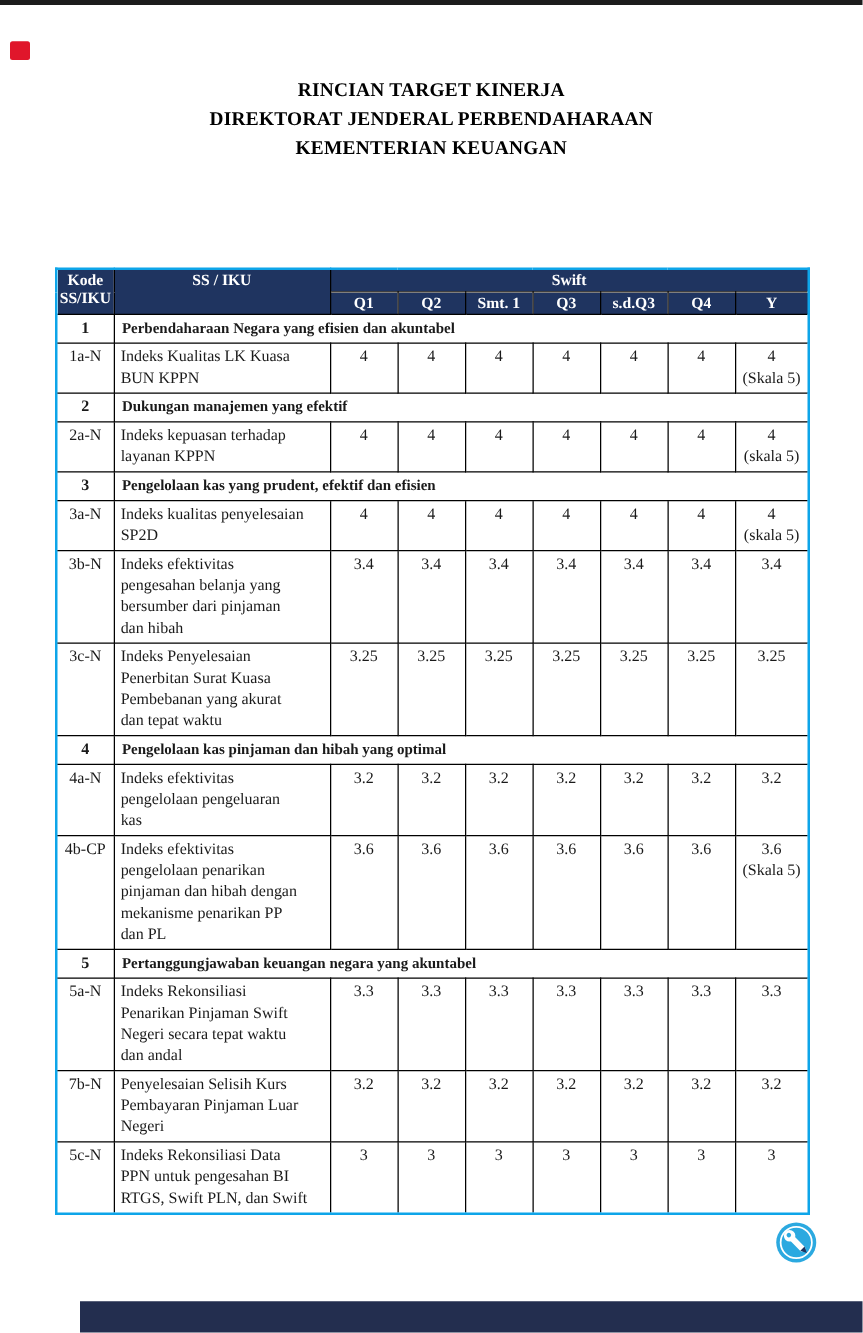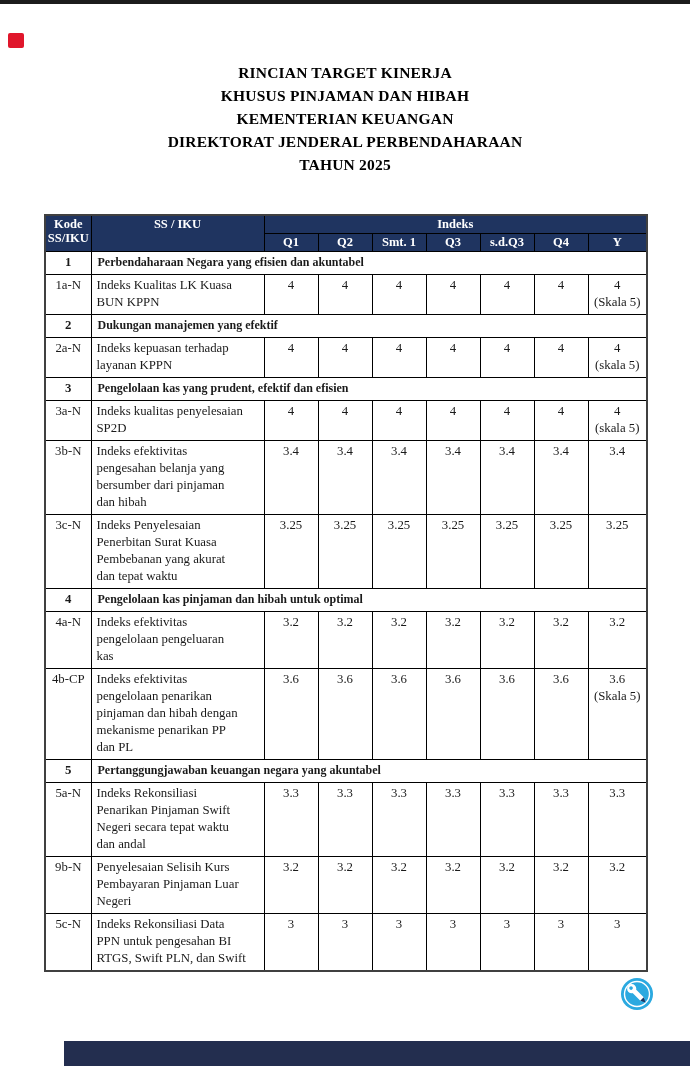--- a/index.html
+++ b/index.html
@@ -14,21 +14,21 @@
     font-weight:bold;font-size:15.5px;line-height:23px;color:#000;
     letter-spacing:.2px;white-space:nowrap;text-align:center;
   }
   table.kinerja{
     position:absolute;left:44px;top:214px;width:602px;
     border-collapse:collapse;table-layout:fixed;
   }
   table.kinerja th,table.kinerja td{
     border:1px solid #000;vertical-align:top;overflow:hidden;
   }
-  table.kinerja{border:2px solid #404040;font-family:Liberation Serif, serif;}
+  table.kinerja{border:2px solid #0ea5e9;font-family:Liberation Serif, serif;}
   th.hdr{
     background:#1f3460;color:#fff;font-weight:bold;font-size:12.5px;
     text-align:center;vertical-align:middle;padding:1px 0;line-height:15px;
   }
   th.hdr.kode{line-height:14px;}
   td.kode{
     text-align:center;font-size:12.8px;padding:2px 1px 3px;line-height:17px;
   }
   td.kode.sec{font-weight:bold;}
   td.sec-label{
@@ -44,43 +44,41 @@
   .esign{position:absolute;left:620px;top:977px;width:34px;height:34px;}
 </style>
 </head>
 <body>
 
 <div class="top-border"></div>
 <div class="red-mark"></div>
 
 <div class="title-block">
   <div>RINCIAN TARGET KINERJA</div>
-  <div>KHUSUS PINJAMAN DAN HIBAH</div>
+  <div>DIREKTORAT JENDERAL PERBENDAHARAAN</div>
   <div>KEMENTERIAN KEUANGAN</div>
-  <div>DIREKTORAT JENDERAL PERBENDAHARAAN</div>
-  <div>TAHUN 2025</div>
 </div>
 
 <table class="kinerja">
   <colgroup>
     <col style="width:46px">
       <col style="width:173px">
     <col style="width:54px">
       <col style="width:54px">
       <col style="width:54px">
     <col style="width:54px">
       <col style="width:54px">
       <col style="width:54px">
     <col style="width:59px">
   </colgroup>
   <thead>
     <tr>
       <th class="hdr kode" rowspan="2"><span>Kode</span><br><span>SS/IKU</span></th>
       <th class="hdr" rowspan="2">SS / IKU</th>
-      <th class="hdr" colspan="7">Indeks</th>
+      <th class="hdr" colspan="7">Swift</th>
     </tr>
     <tr id="period-row">
         <th class="hdr">Q1</th>
         <th class="hdr">Q2</th>
         <th class="hdr">Smt. 1</th>
         <th class="hdr">Q3</th>
         <th class="hdr">s.d.Q3</th>
         <th class="hdr">Q4</th>
         <th class="hdr">Y</th>
       </tr>
@@ -160,21 +158,21 @@
         <td class="val">3.25</td>
         <td class="val">3.25</td>
         <td class="val">3.25</td>
         <td class="val">3.25</td>
         <td class="val">3.25</td>
         <td class="val">3.25</td>
         <td class="val">3.25</td>
       </tr>
       <tr>
         <td class="kode sec">4</td>
-        <td class="sec-label" colspan="8">Pengelolaan kas pinjaman dan hibah untuk optimal</td>
+        <td class="sec-label" colspan="8">Pengelolaan kas pinjaman dan hibah yang optimal</td>
       </tr>
       <tr>
         <td class="kode">4a-N</td>
         <td class="desc">Indeks efektivitas
 pengelolaan pengeluaran
 kas</td>
         <td class="val">3.2</td>
         <td class="val">3.2</td>
         <td class="val">3.2</td>
         <td class="val">3.2</td>
@@ -210,21 +208,21 @@
 dan andal</td>
         <td class="val">3.3</td>
         <td class="val">3.3</td>
         <td class="val">3.3</td>
         <td class="val">3.3</td>
         <td class="val">3.3</td>
         <td class="val">3.3</td>
         <td class="val">3.3</td>
       </tr>
       <tr>
-        <td class="kode">9b-N</td>
+        <td class="kode">7b-N</td>
         <td class="desc">Penyelesaian Selisih Kurs
 Pembayaran Pinjaman Luar
 Negeri</td>
         <td class="val">3.2</td>
         <td class="val">3.2</td>
         <td class="val">3.2</td>
         <td class="val">3.2</td>
         <td class="val">3.2</td>
         <td class="val">3.2</td>
         <td class="val">3.2</td>

